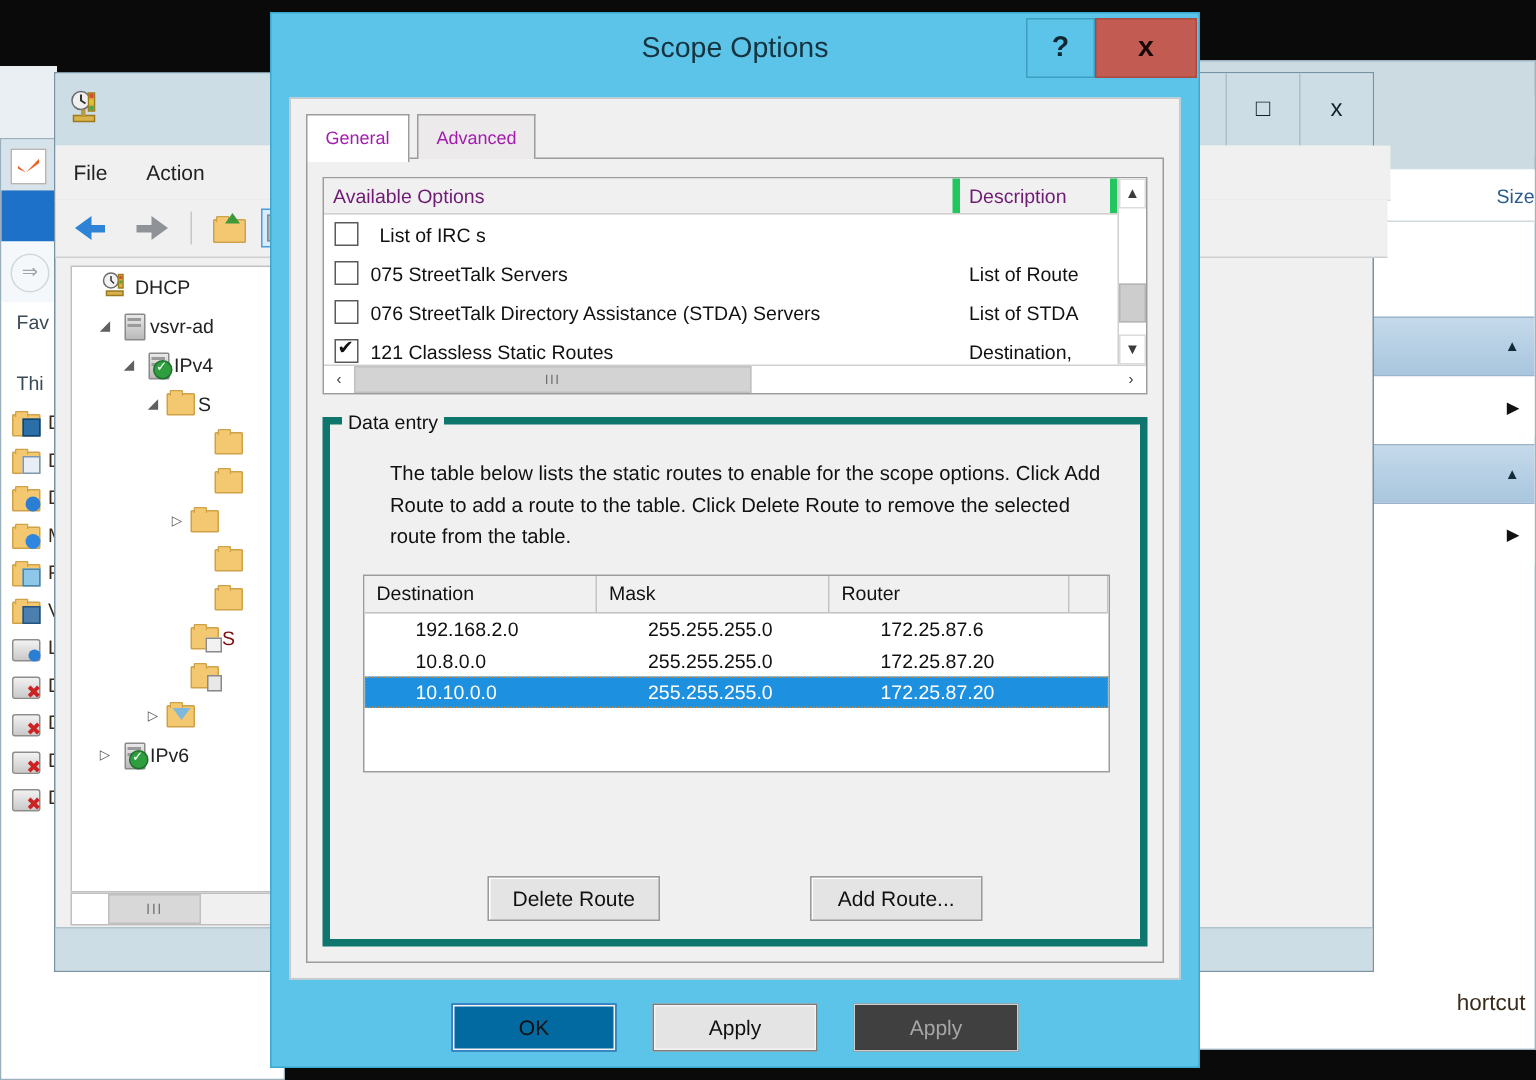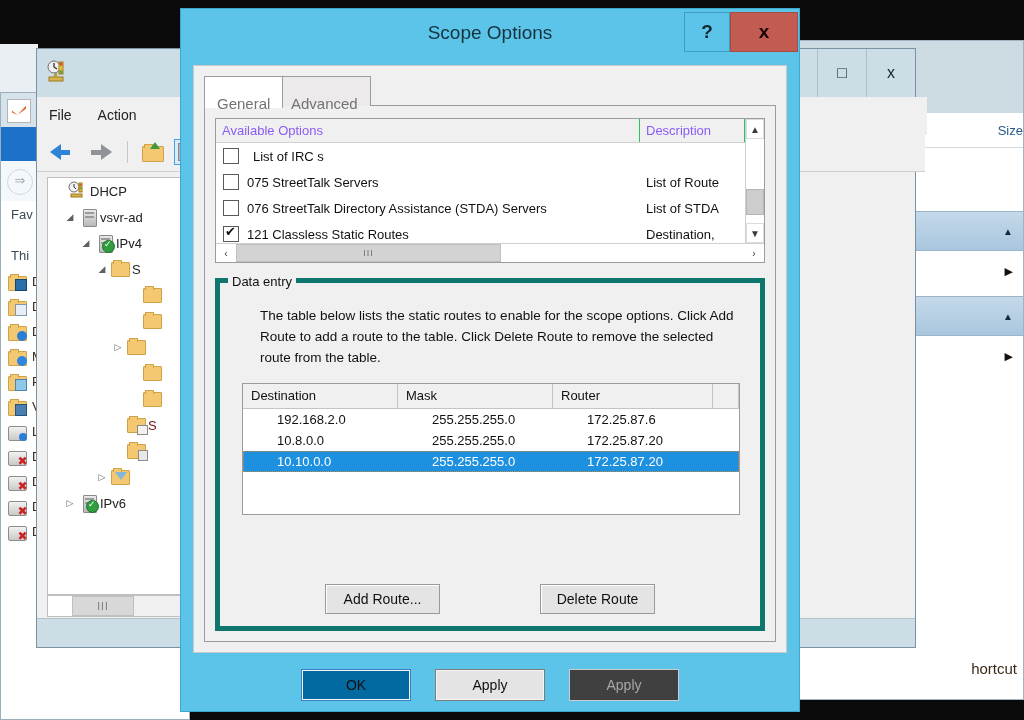--- a/index.html
+++ b/index.html
@@ -72,29 +72,29 @@
   #dlg{left:180px;top:8px;width:620px;height:704px;background:#5BC4E8;border:1px solid #3aa9d0;box-sizing:border-box;}
   #dlg-titlebar{position:absolute;left:0;top:0;width:100%;height:48px;}
   #dlg-title{position:absolute;left:0;top:0;width:100%;height:48px;line-height:48px;text-align:center;font-size:19px;color:#15323f;}
   #dlg-btns{position:absolute;right:1px;top:3px;height:40px;display:flex;}
   #dlg-help{width:46px;height:40px;display:flex;align-items:center;justify-content:center;font-size:19px;font-weight:bold;color:#0e2730;background:#5BC4E8;border:1px solid #3f9fc0;box-sizing:border-box;}
   #dlg-close{width:68px;height:40px;display:flex;align-items:center;justify-content:center;font-size:19px;font-weight:bold;color:#190606;background:#C25C52;border:1px solid #a84a41;box-sizing:border-box;}
   #dlg-body{position:absolute;left:12px;top:56px;right:12px;bottom:58px;background:#f0f0f0;border:1px solid #c9c9c9;box-sizing:border-box;}
 
   
   #tabstrip{position:absolute;left:10px;top:10px;right:10px;height:30px;}
-  .tab{position:absolute;top:0;height:30px;padding:12px 12px;line-height:30px;font-size:15px;color:#737373;box-sizing:border-box;border:1px solid #9c9c9c;border-bottom:none;}
+  .tab{position:absolute;top:0;height:30px;padding:0 12px;line-height:30px;font-size:12px;color:#a21caf;box-sizing:border-box;border:1px solid #9c9c9c;border-bottom:none;}
   .tab.sel{background:#fff;z-index:3;height:32px;}
   .tab.unsel{background:#eceaea;z-index:2;}
   #tabpage{position:absolute;left:10px;top:39px;right:10px;bottom:10px;background:#f0f0f0;border:1px solid #9c9c9c;box-sizing:border-box;}
 
   
   #optbox{position:absolute;left:10px;top:12px;right:10px;height:145px;background:#fff;border:1px solid #9c9c9c;box-sizing:border-box;}
   #opt-head{display:flex;height:23px;background:#f0f0f0;border-bottom:1px solid #d0d0d0;}
-  .oh{line-height:23px;font-size:13px;color:#8b5cf6;padding-left:6px;border-right:1px solid #22c55e;box-sizing:border-box;}
+  .oh{line-height:23px;font-size:13px;color:#701a75;padding-left:6px;border-right:5px solid #22c55e;box-sizing:border-box;}
   #oh-opts{flex:1;}
   #oh-desc{width:105px;}
   .optrow{display:flex;height:26px;align-items:center;font-size:13px;color:#111;}
   .ck{width:14px;height:14px;flex:0 0 14px;margin:0 8px 0 7px;border:1px solid #5a5a5a;background:#fff;position:relative;}
   .ck.on:after{content:"\2714";position:absolute;left:1px;top:-3px;font-size:13px;color:#111;}
   .olabel{flex:1;white-space:nowrap;overflow:hidden;}
   .odesc{width:105px;white-space:nowrap;overflow:hidden;padding-left:6px;box-sizing:border-box;}
   #opt-vscroll{position:absolute;right:0;top:0;width:19px;bottom:19px;background:#fff;border-left:1px solid #d0d0d0;box-sizing:border-box;}
   .vs-btn{height:20px;display:flex;align-items:center;justify-content:center;font-size:10px;color:#3a3a3a;background:#fff;border:1px solid #dcdcdc;box-sizing:border-box;}
   #vs-thumb{position:absolute;left:0;top:70px;width:100%;height:26px;background:#cdcdcd;border:1px solid #b5b5b5;box-sizing:border-box;}
@@ -489,22 +489,22 @@
             <span class="rtc rt-c3">172.25.87.20</span>
           </div>
           <div class="rtrow sel">
             <span class="rtc rt-c1">10.10.0.0</span>
             <span class="rtc rt-c2">255.255.255.0</span>
             <span class="rtc rt-c3">172.25.87.20</span>
           </div>
         </div>
 
         <div id="de-btns">
+          <div class="debtn">Delete Route</div>
           <div class="debtn">Add Route...</div>
-          <div class="debtn">Delete Route</div>
         </div>
       </div>
 
     </div>
   </div>
 
   <div id="dlg-foot">
     <div class="fbtn" id="btn-ok">OK</div>
     <div class="fbtn" id="btn-cancel">Apply</div>
     <div class="fbtn" id="btn-apply">Apply</div>

